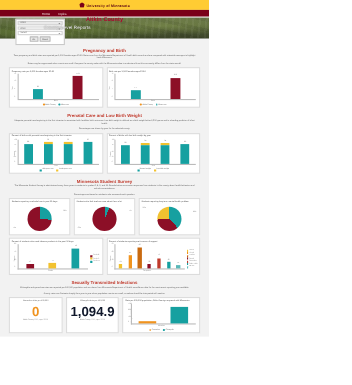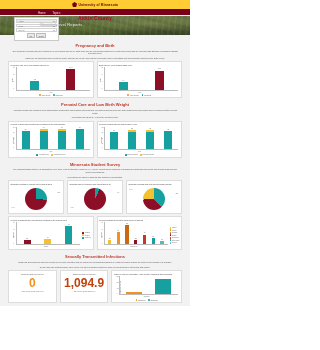--- a/index.html
+++ b/index.html
@@ -148,21 +148,21 @@
 
   
   .stat-row { display:flex; gap:3px; padding:0 8px; }
   .stat-card {
     background:#fff; border:.4px solid #dcdcdc; flex:1;
     padding:2px 1.6px; text-align:center;
   }
   .stat-label { font-size:1.8px; color:#555; line-height:2.3px; }
   .stat-value { font-size:12px; font-weight:bold; line-height:13px; margin:1px 0; }
   .stat-value.orange { color:#f0931e; }
-  .stat-value.teal { color:#c2410c; }
+  .stat-value.teal { color:#0f172a; }
   .stat-sub { font-size:1.6px; color:#777; line-height:2.1px; }
 </style>
 </head>
 <body>
 
 <div class="page">
 
   <div class="brandbar">
     <span class="brand-mark"></span>
     <span class="brand-text">University of Minnesota</span>

